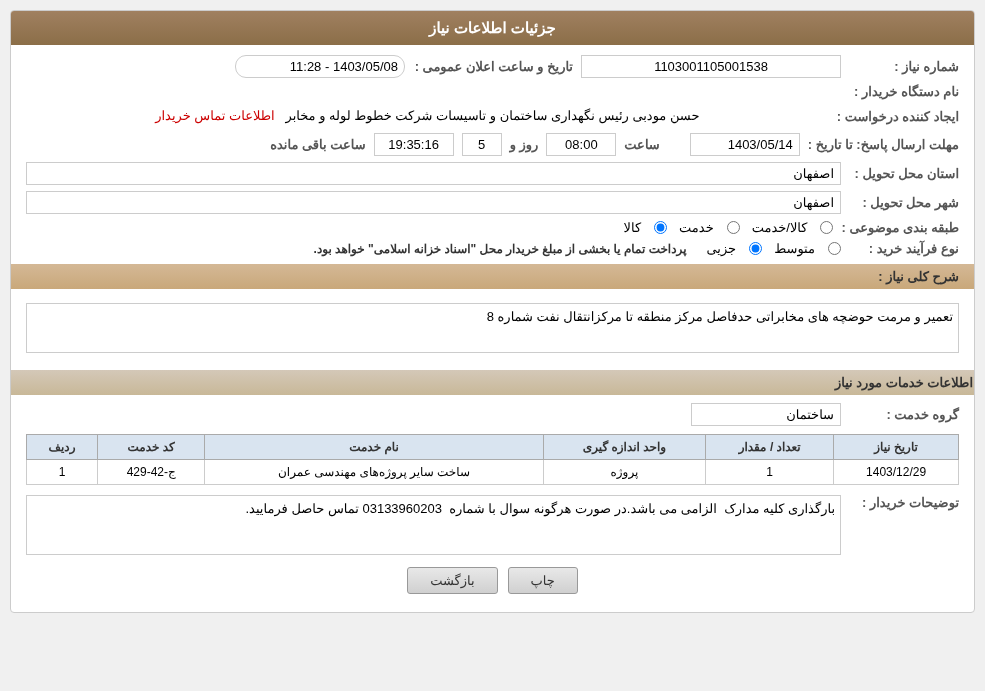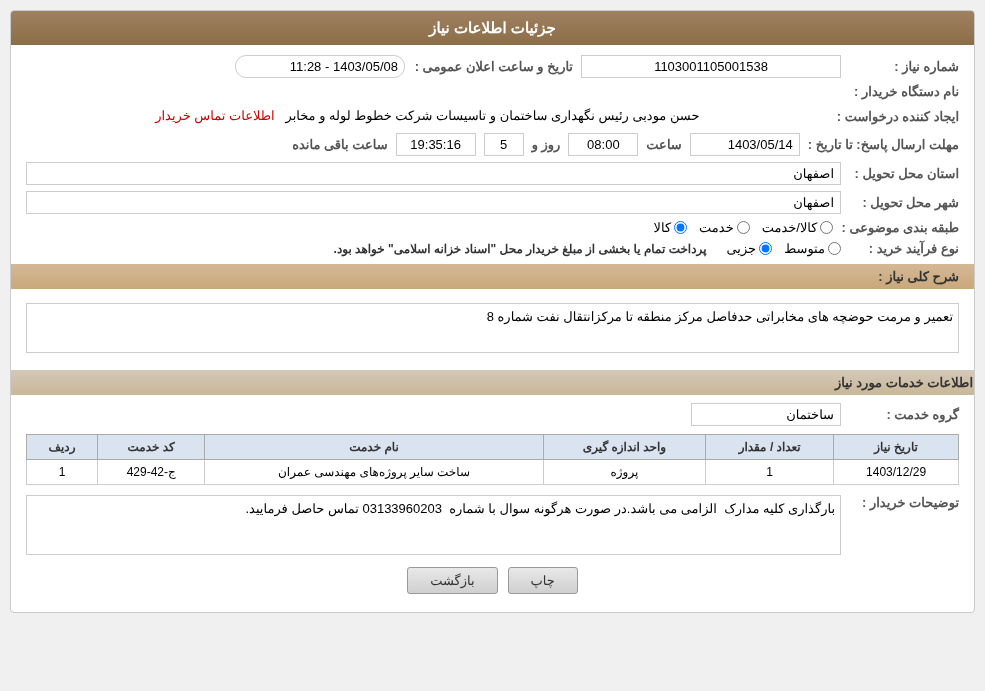--- a/index.html
+++ b/index.html
@@ -76,21 +76,21 @@
       text-decoration: none;
     }
     .radio-group {
       display: flex;
       gap: 12px;
       align-items: center;
     }
     .radio-item {
       display: flex;
       align-items: center;
-      gap: 3px;
+      gap: 13px;
     }
     .section-header {
       background: linear-gradient(to bottom, #d4b896, #c9a87a);
       color: #333;
       padding: 5px 10px;
       font-weight: bold;
       margin: 8px -15px;
       text-align: right;
     }
     .sharh-box {
@@ -186,21 +186,21 @@
         <span class="label">ایجاد کننده درخواست :</span>
         <div class="value-box no-border flex-grow">
           <span>حسن  مودبی   رئیس نگهداری ساختمان و تاسیسات  شرکت خطوط لوله و مخابر</span>
           &nbsp;
           <a class="link-red" href="#">اطلاعات تماس خریدار</a>
         </div>
       </div>
 
       <div class="info-row">
         <span class="label" style="min-width:130px;">مهلت ارسال پاسخ: تا تاریخ :</span>
-        <div class="input-field" style="min-width:110px;">1403/05/14</div>
+        <div class="input-field" style="min-width:110px;margin-left:22px;">1403/05/14</div>
         <span class="small-label">ساعت</span>
         <div class="input-field" style="min-width:70px; text-align:center;">08:00</div>
         <span class="small-label">روز و</span>
         <div class="input-field" style="min-width:40px; text-align:center;">5</div>
         <div class="input-field" style="min-width:80px; text-align:center;">19:35:16</div>
         <span class="small-label">ساعت باقی مانده</span>
       </div>
 
       <div class="info-row">
         <span class="label">استان محل تحویل :</span>

